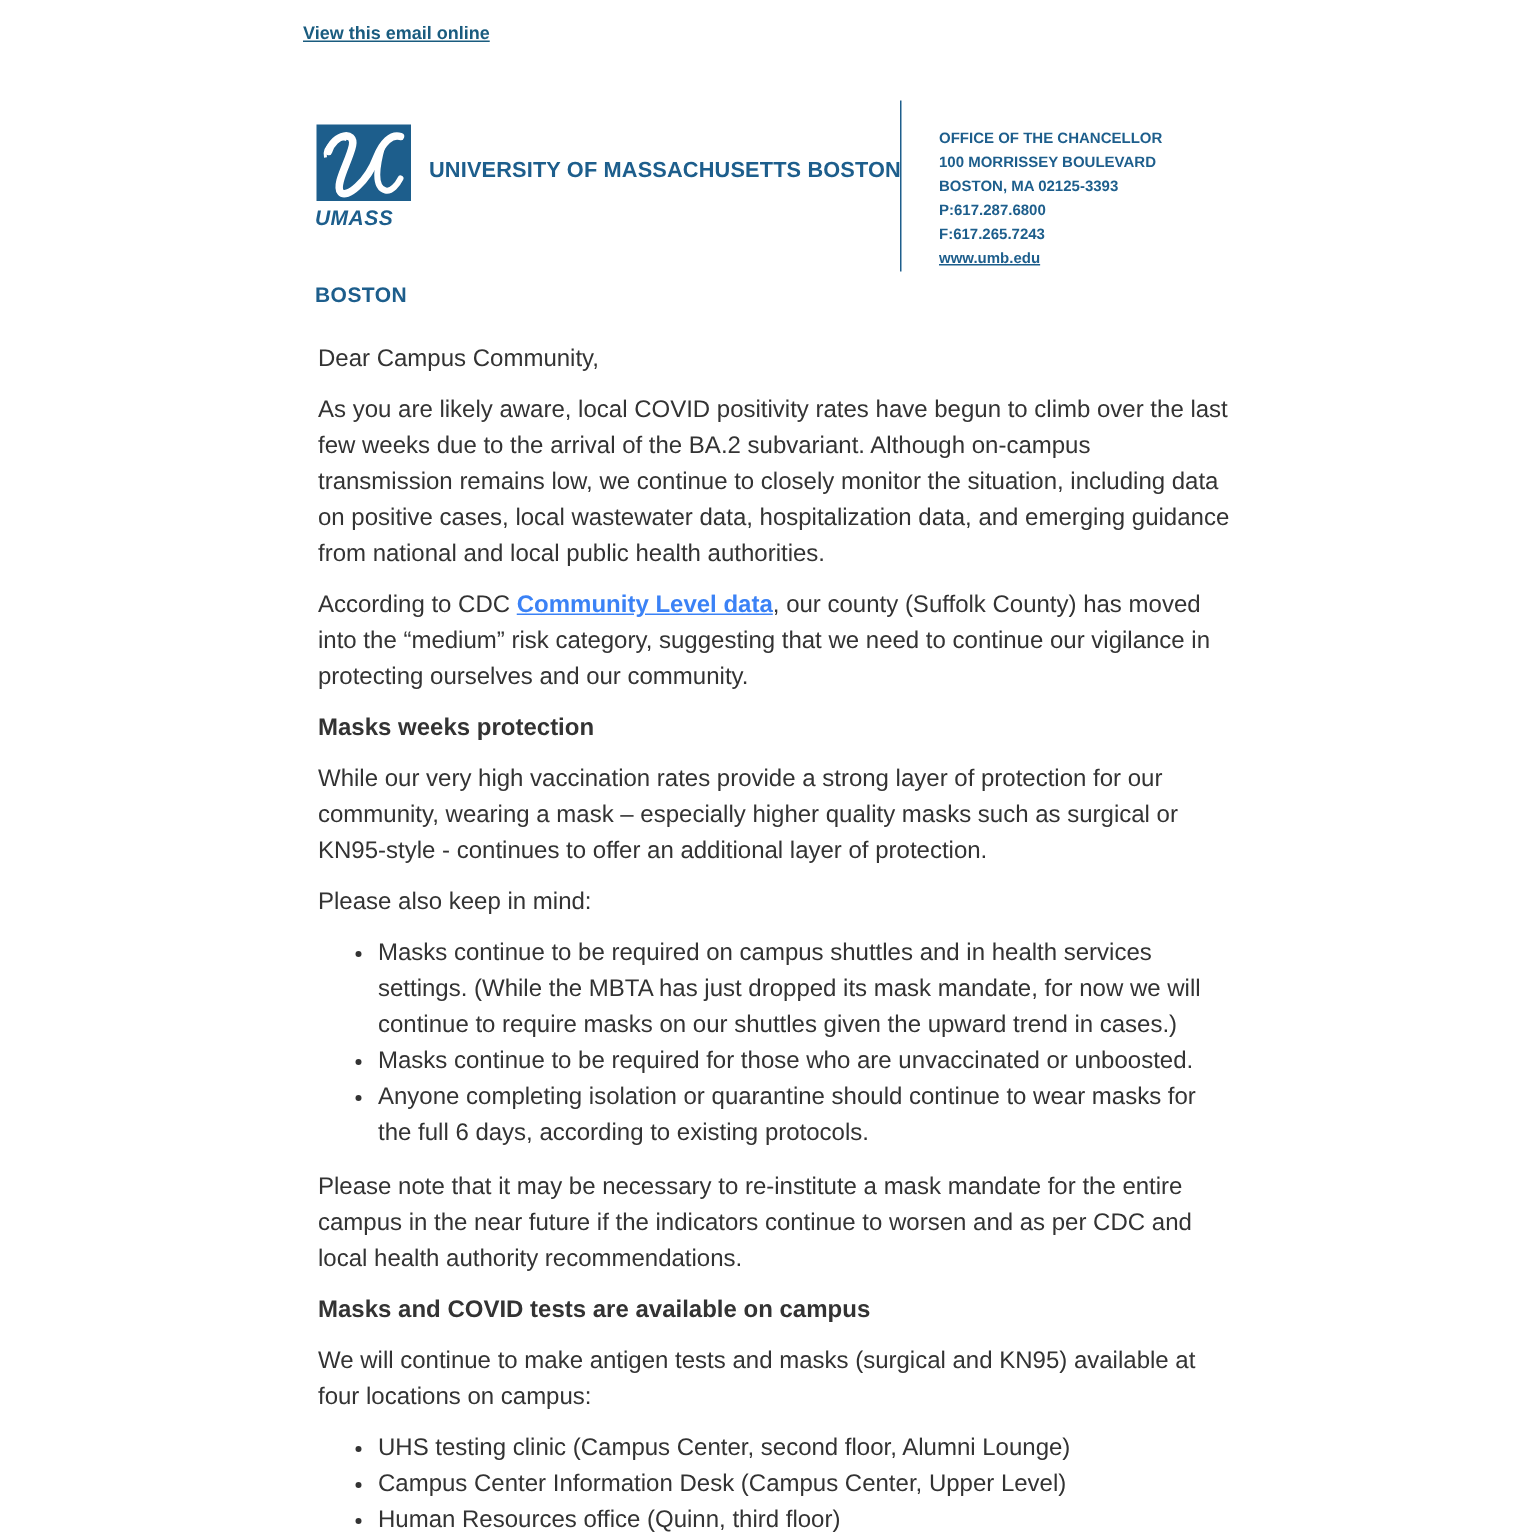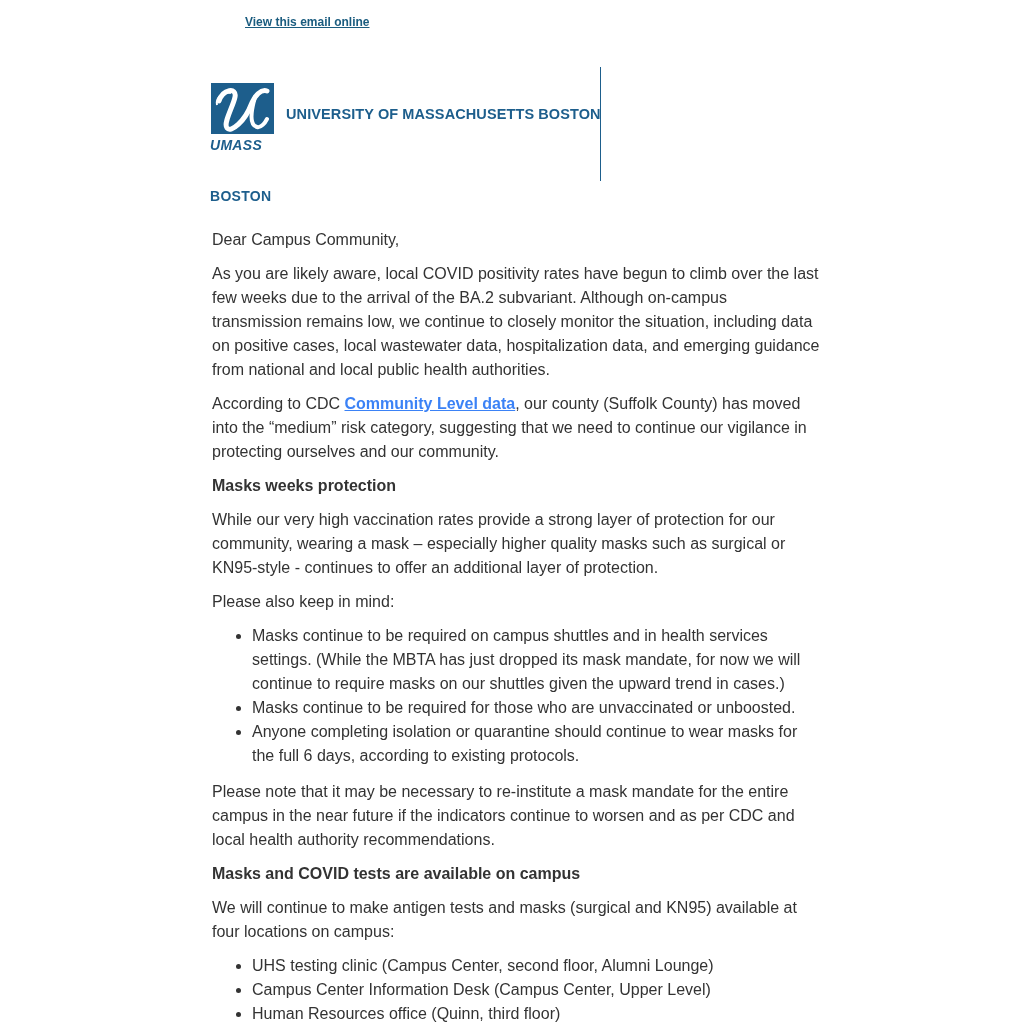--- a/index.html
+++ b/index.html
@@ -1,19 +1,19 @@
 <!DOCTYPE html>
 <html><head>
 <meta charset="utf-8">
 <style>
   html, body { margin: 0; padding: 0; background: #ffffff; }
   body { width: 1024px; height: 1024px; overflow: hidden; position: relative;
          font-family: "Liberation Sans", sans-serif; color: #333333; }
   .view-online { position: absolute; left: 202px; top: 15px; font-size: 12px; font-weight: bold;
-                 color: #1a5c7f; text-decoration: underline; margin-left: 43px; }
+                 color: #1a5c7f; text-decoration: underline; }
   .header { position: absolute; left: 210px; top: 67px; width: 600px; height: 114px; }
   .logo { position: absolute; left: 0; top: 16px; width: 65px; height: 84px; }
   .logo-box { position: absolute; left: 1px; top: 0; width: 63px; height: 51px; background: #1d5e8c; overflow: hidden; }
   .logo-text { position: absolute; left: 0; font-size: 14px; font-weight: bold; color: #1d5e8c; letter-spacing: 0.3px; line-height: 14px; }
   .univ-name { position: absolute; left: 76px; top: 39px; font-size: 14.5px; font-weight: bold; color: #1d5e8c; letter-spacing: 0.1px; }
   .vline { position: absolute; left: 390px; top: 0; width: 1px; height: 114px; background: #1d5e8c; }
   .addr { position: absolute; left: 416px; top: 18px; font-size: 10px; font-weight: bold; color: #1d5e8c; line-height: 16px; }
   .addr a { color: #1d5e8c; text-decoration: underline; }
   .content { position: absolute; left: 212px; top: 228px; width: 608px; font-size: 16px; line-height: 24px; color: #333333; }
   .content p { margin: 0 0 10px 0; }
@@ -34,20 +34,28 @@
         <path d="M8 18 C 12 6, 26 4, 24 14 C 22 24, 12 40, 16 45 C 20 50, 34 38, 40 22 C 44 12, 50 6, 56 8" fill="none" stroke="#ffffff" stroke-width="5" stroke-linecap="round"></path>
         <path d="M44 14 C 40 28, 38 42, 46 44 C 50 45, 54 40, 56 36" fill="none" stroke="#ffffff" stroke-width="4" stroke-linecap="round"></path>
         <path d="M6 22 C 4 14, 14 8, 20 10" fill="none" stroke="#ffffff" stroke-width="2"></path>
       </svg>
     </div>
     <span class="logo-text" style="top:55px;font-style:italic;">UMASS</span>
     <span class="logo-text" style="top:70px;margin-top:36px;">BOSTON</span>
   </div>
   <span class="univ-name">UNIVERSITY OF MASSACHUSETTS BOSTON</span>
   <div class="vline"></div>
+  <div class="addr">
+    <div>OFFICE OF THE CHANCELLOR</div>
+    <div>100 MORRISSEY BOULEVARD</div>
+    <div>BOSTON, MA 02125-3393</div>
+    <div>P:617.287.6800</div>
+    <div>F:617.265.7243</div>
+    <div><a>www.umb.edu</a></div>
+  </div>
 </div>
 
 <div class="content">
   <p>Dear Campus Community,</p>
   <p>As you are likely aware, local COVID positivity rates have begun to climb over the last few weeks due to the arrival of the BA.2 subvariant.  Although on-campus transmission remains low, we continue to closely monitor the situation, including data on positive cases, local wastewater data, hospitalization data, and emerging guidance from national and local public health authorities.</p>
   <p><span>According to CDC </span><a>Community Level data</a><span>, our county (Suffolk County) has moved into the “medium” risk category, suggesting that we need to continue our vigilance in protecting ourselves and our community.</span></p>
   <p class="heading">Masks weeks protection</p>
   <p>While our very high vaccination rates provide a strong layer of protection for our community, wearing a mask – especially higher quality masks such as surgical or KN95-style - continues to offer an additional layer of protection.</p>
   <p>Please also keep in mind:</p>
   <ul>

